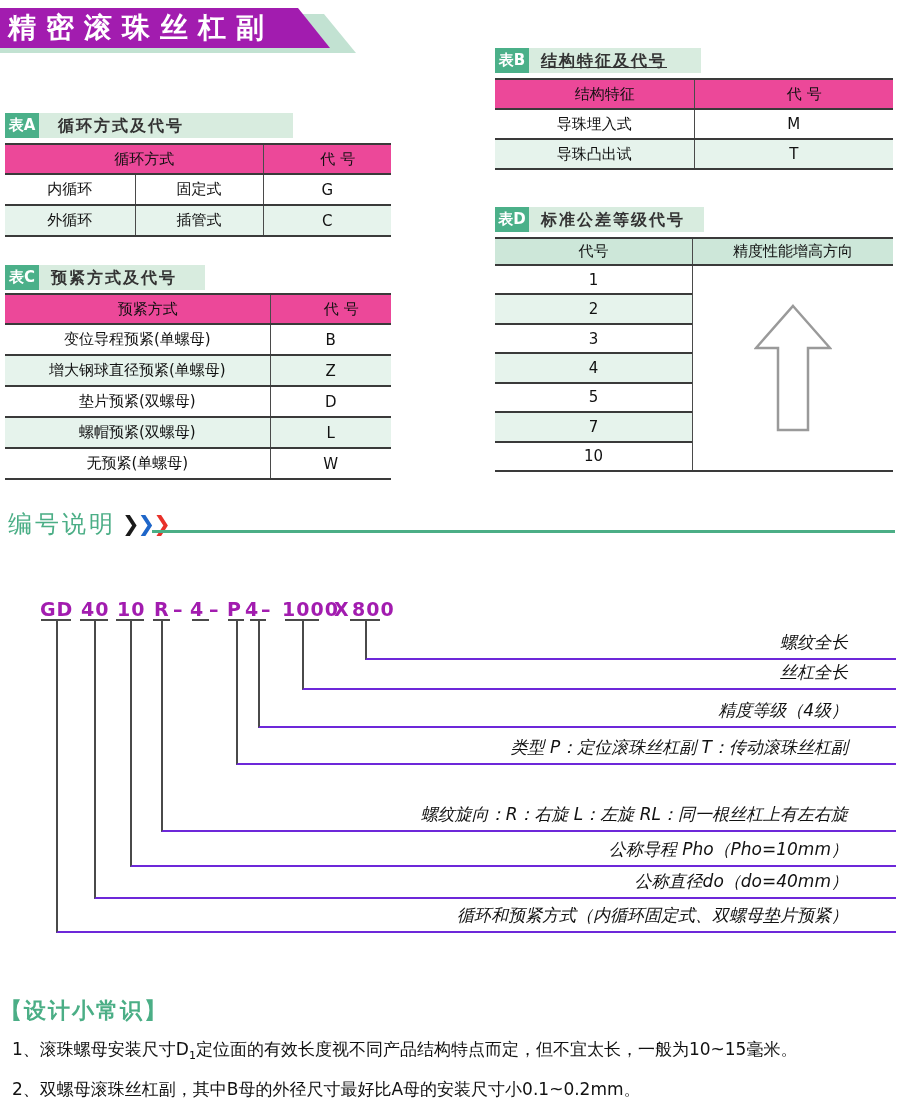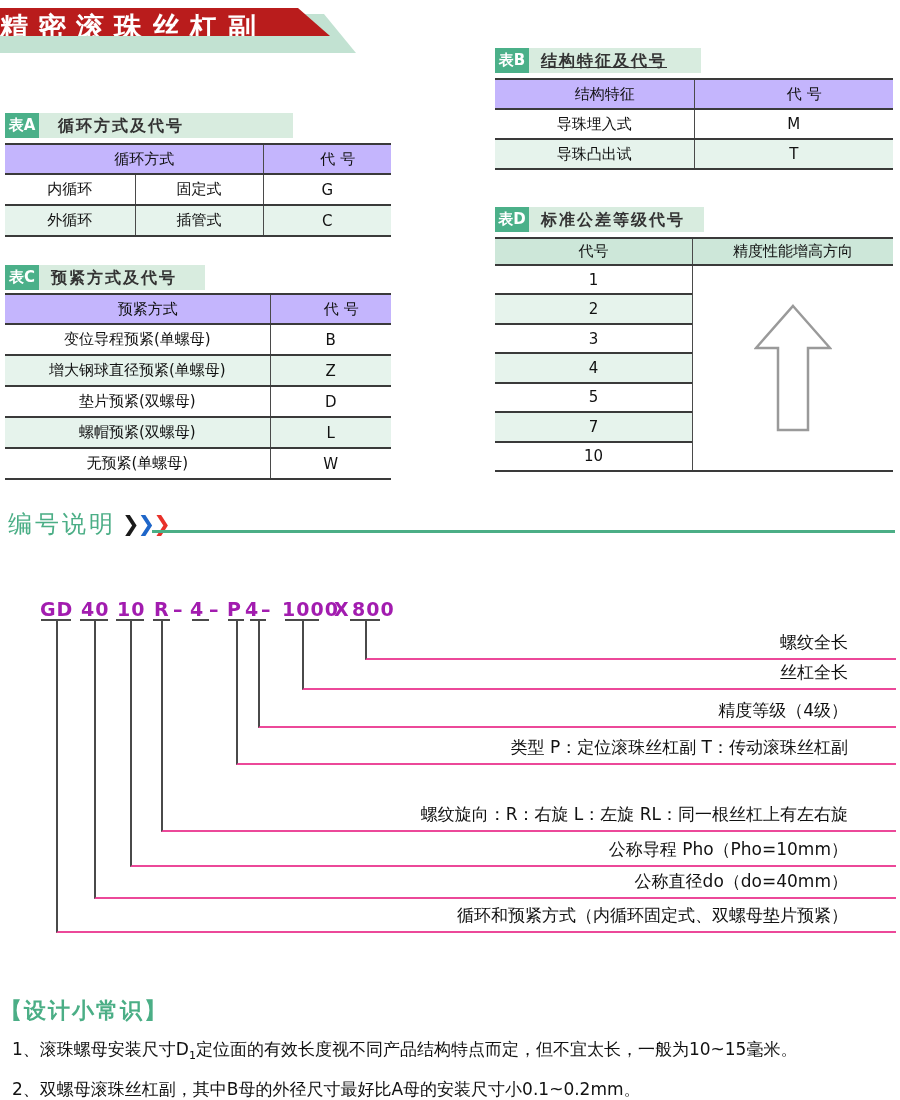--- a/index.html
+++ b/index.html
@@ -2,37 +2,37 @@
 <html><head>
 <meta charset="utf-8">
 <style>
   html,body{margin:0;padding:0;background:#fff;}
   .page{position:relative;width:900px;height:1100px;background:#ffffff;overflow:hidden;
         font-family:"DejaVu Sans","Liberation Sans",sans-serif;color:#111;}
 
   
   .banner-echo{position:absolute;left:0;top:14px;width:360px;height:39px;background:#c2e2d2;
         clip-path:polygon(0 0,324px 0,356px 100%,0 100%);}
-  .banner{position:absolute;left:0;top:8px;width:336px;height:28px;background:#b91c1c;
+  .banner{position:absolute;left:0;top:8px;width:336px;height:40px;background:#a21caf;
         clip-path:polygon(0 0,298px 0,330px 100%,0 100%);
         color:#fff;font-size:28px;font-weight:bold;letter-spacing:10px;line-height:40px;
-        box-sizing:border-box;white-space:nowrap;}
+        padding-left:8px;box-sizing:border-box;white-space:nowrap;}
 
   
   .tbl-title{position:absolute;display:flex;height:25px;}
   .tbl-title .tag{background:#4bb089;color:#fff;font-weight:bold;font-size:15px;width:34px;
         text-align:center;line-height:25px;flex:0 0 auto;}
   .tbl-title .strip{background:#d8ecdf;color:#333;font-weight:bold;font-size:16px;line-height:25px;
         padding-left:12px;box-sizing:border-box;white-space:nowrap;letter-spacing:2px;}
 
   
   table.tbl{position:absolute;border-collapse:collapse;table-layout:fixed;font-size:15px;color:#111;}
   table.tbl td{text-align:center;padding:0;border-top:2px solid #3a3a3a;background:#fff;}
   table.tbl tr:last-child td{border-bottom:2px solid #3a3a3a;margin-left:28px;}
-  table.tbl tr.hd td{background:#c4b5fd;padding-left:21px;}
+  table.tbl tr.hd td{background:#ec4899;padding-left:21px;}
   table.tbl tr.alt td{background:#e6f3ec;}
   table.tbl td.vl{border-left:1px solid #4a4a4a;}
 
   
   .tblD{position:absolute;left:495px;top:237px;width:398px;}
   .tblD .dhead{display:flex;height:29px;background:#cde7d9;border-top:2px solid #3a3a3a;
         border-bottom:2px solid #3a3a3a;box-sizing:border-box;font-size:15px;}
   .tblD .dhead .c1{width:198px;display:flex;align-items:center;justify-content:center;
         border-right:1px solid #4a4a4a;box-sizing:border-box;}
   .tblD .dhead .c2{flex:1;display:flex;align-items:center;justify-content:center;}
@@ -45,21 +45,21 @@
   .tblD .darr{flex:1;display:flex;align-items:center;justify-content:center;background:#fff;}
 
   
   .num-heading{position:absolute;left:8px;top:508px;color:#4bae86;font-size:24px;letter-spacing:3px;white-space:nowrap;}
   .chevrons{position:absolute;left:122px;top:512px;font-size:21px;font-weight:bold;letter-spacing:-2px;}
   .chevrons .c1{color:#1a1a1a;} .chevrons .c2{color:#1e66c9;} .chevrons .c3{color:#e8312a;}
   .num-rule{position:absolute;left:152px;top:530px;width:743px;height:3px;background:#4bae86;}
 
   .code-seg{position:absolute;top:598px;color:#a21caf;font-size:19px;font-weight:bold;letter-spacing:1px;white-space:nowrap;}
   .tbar{position:absolute;top:619px;height:2px;background:#4a4a4a;}
-  .conn{position:absolute;top:621px;border-left:2px solid #4a4a4a;border-bottom:2px solid #ec4899;box-sizing:content-box;}
+  .conn{position:absolute;top:621px;border-left:2px solid #4a4a4a;border-bottom:2px solid #6d28d9;box-sizing:content-box;font-style:italic;}
   .conn span{position:absolute;right:48px;bottom:4px;font-size:17px;color:#111;white-space:nowrap;}
 
   
   .tips-heading{position:absolute;left:0;top:996px;color:#4bae86;font-size:22px;font-weight:bold;letter-spacing:2px;white-space:nowrap;}
   .tip{position:absolute;left:12px;font-size:17px;color:#111;white-space:nowrap;}
   .tip sub{font-size:11px;}
 </style>
 </head>
 <body>
 

